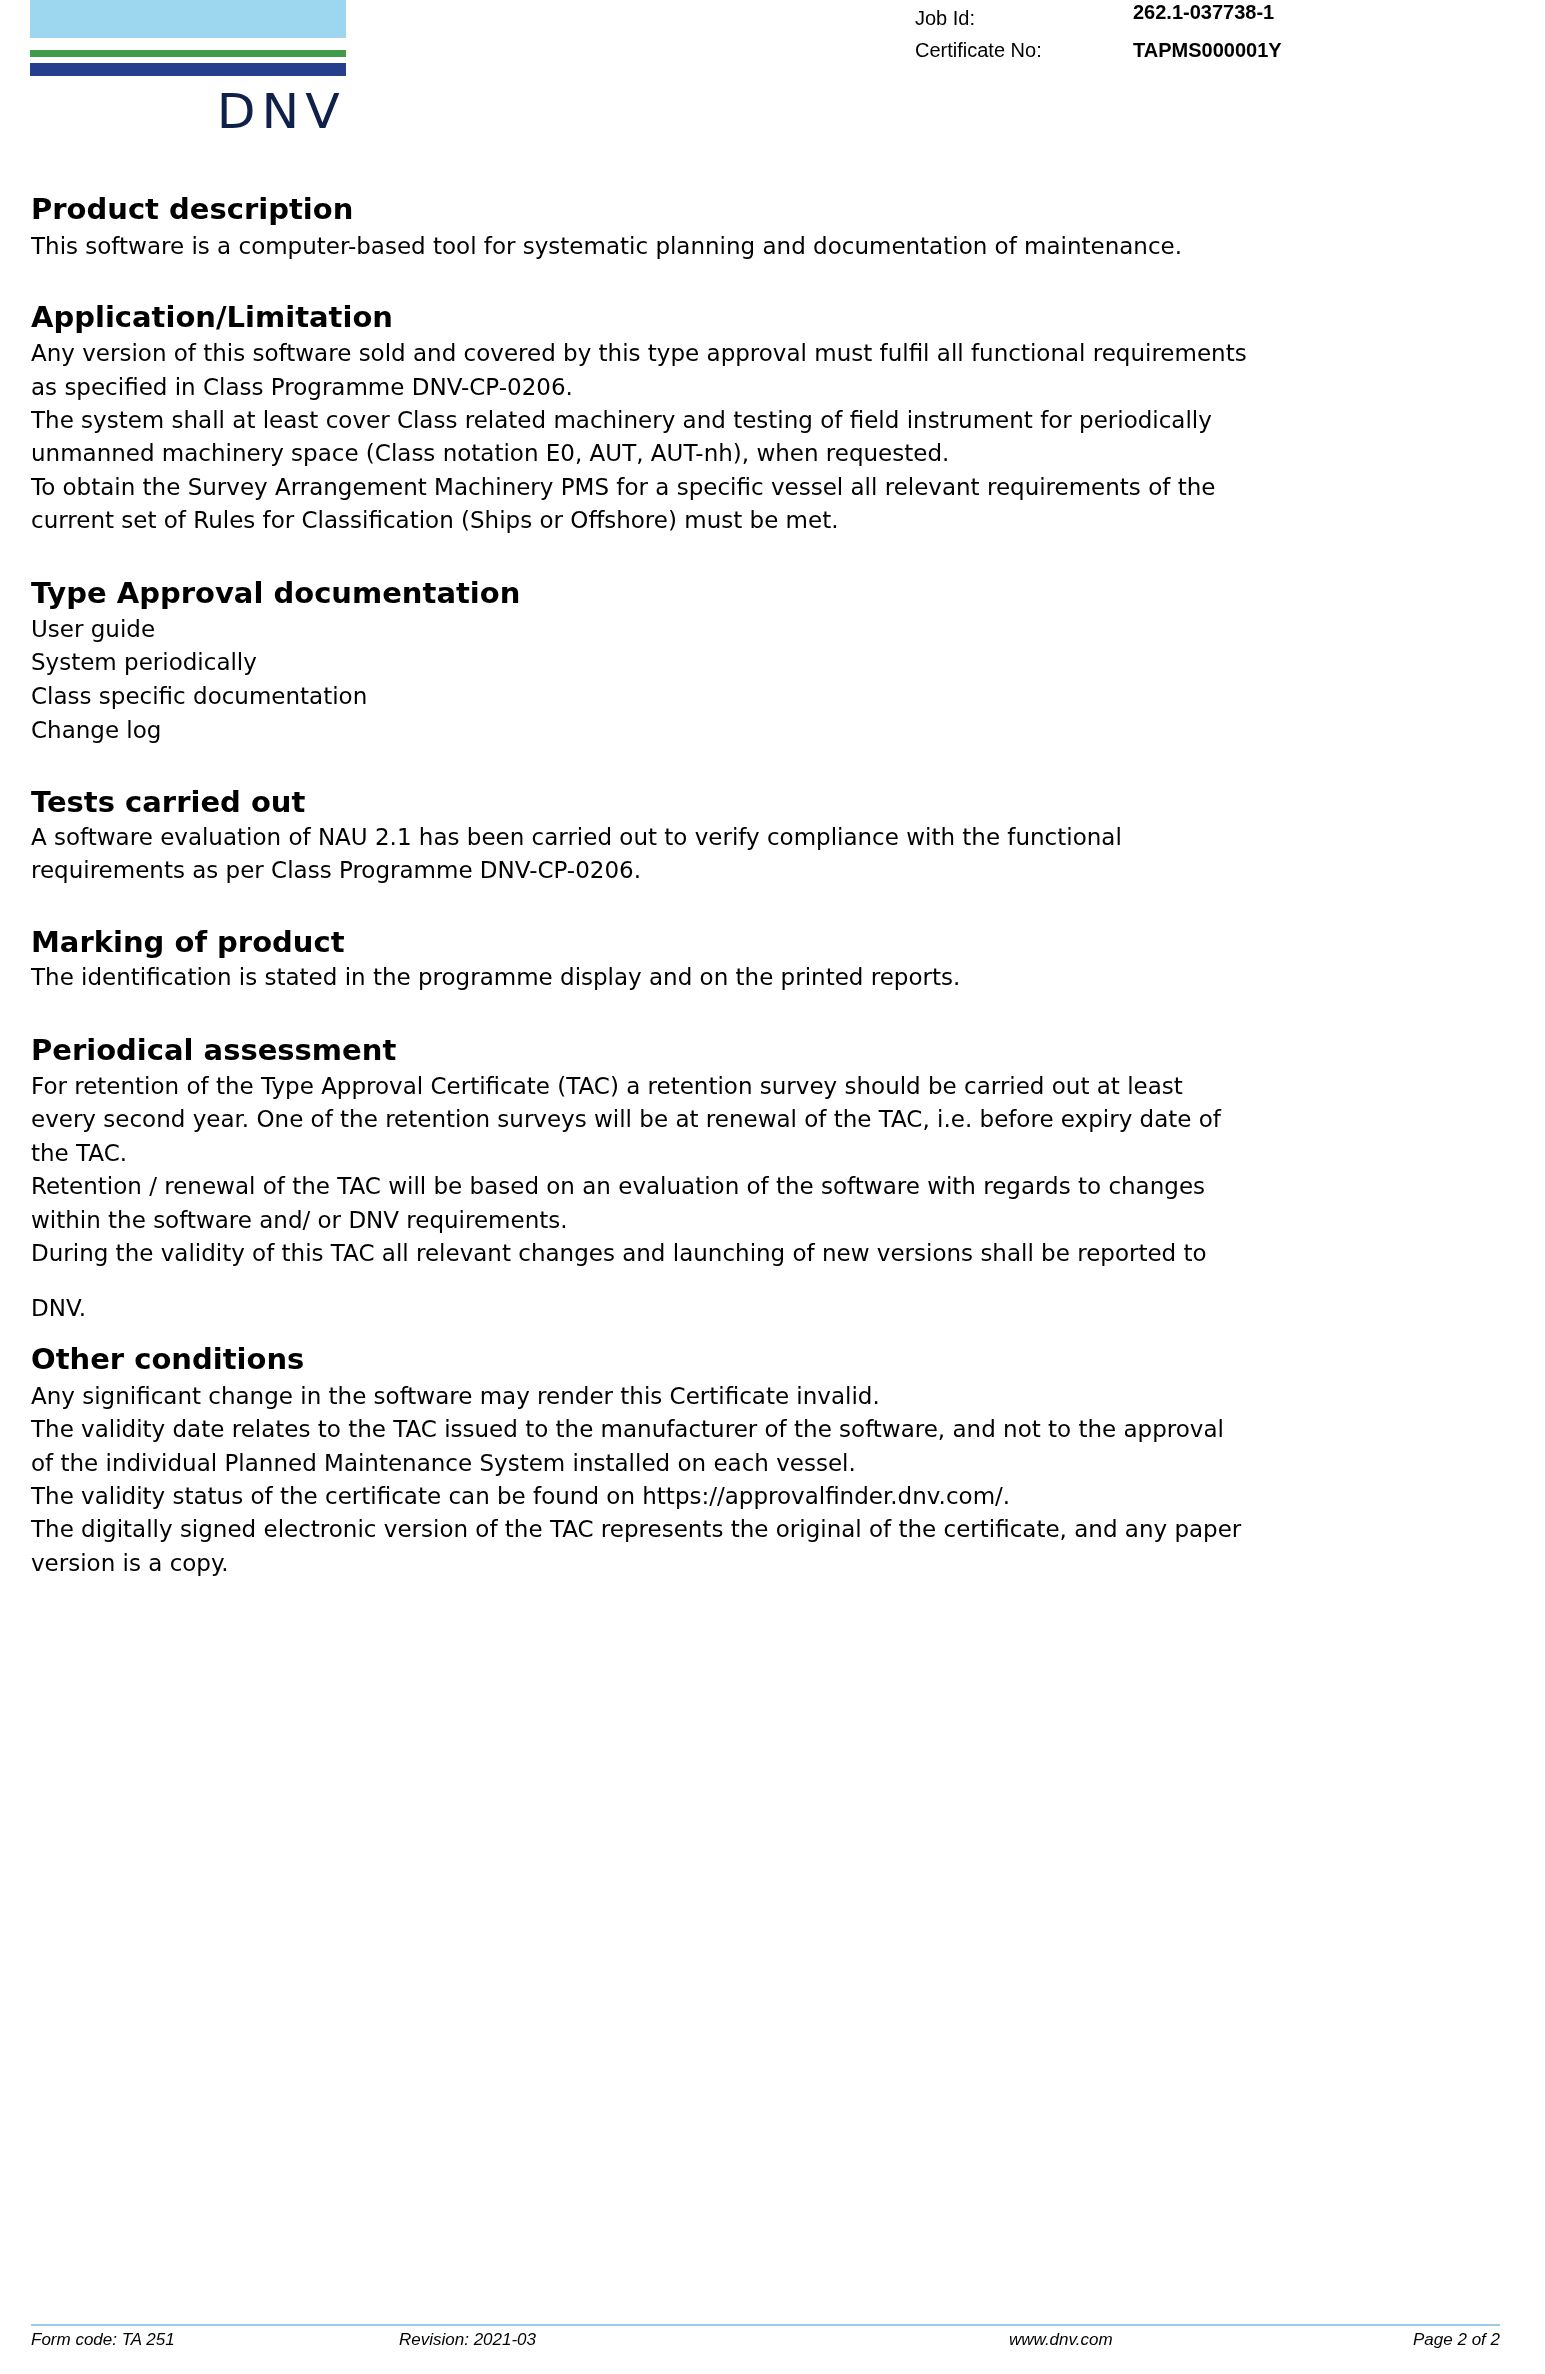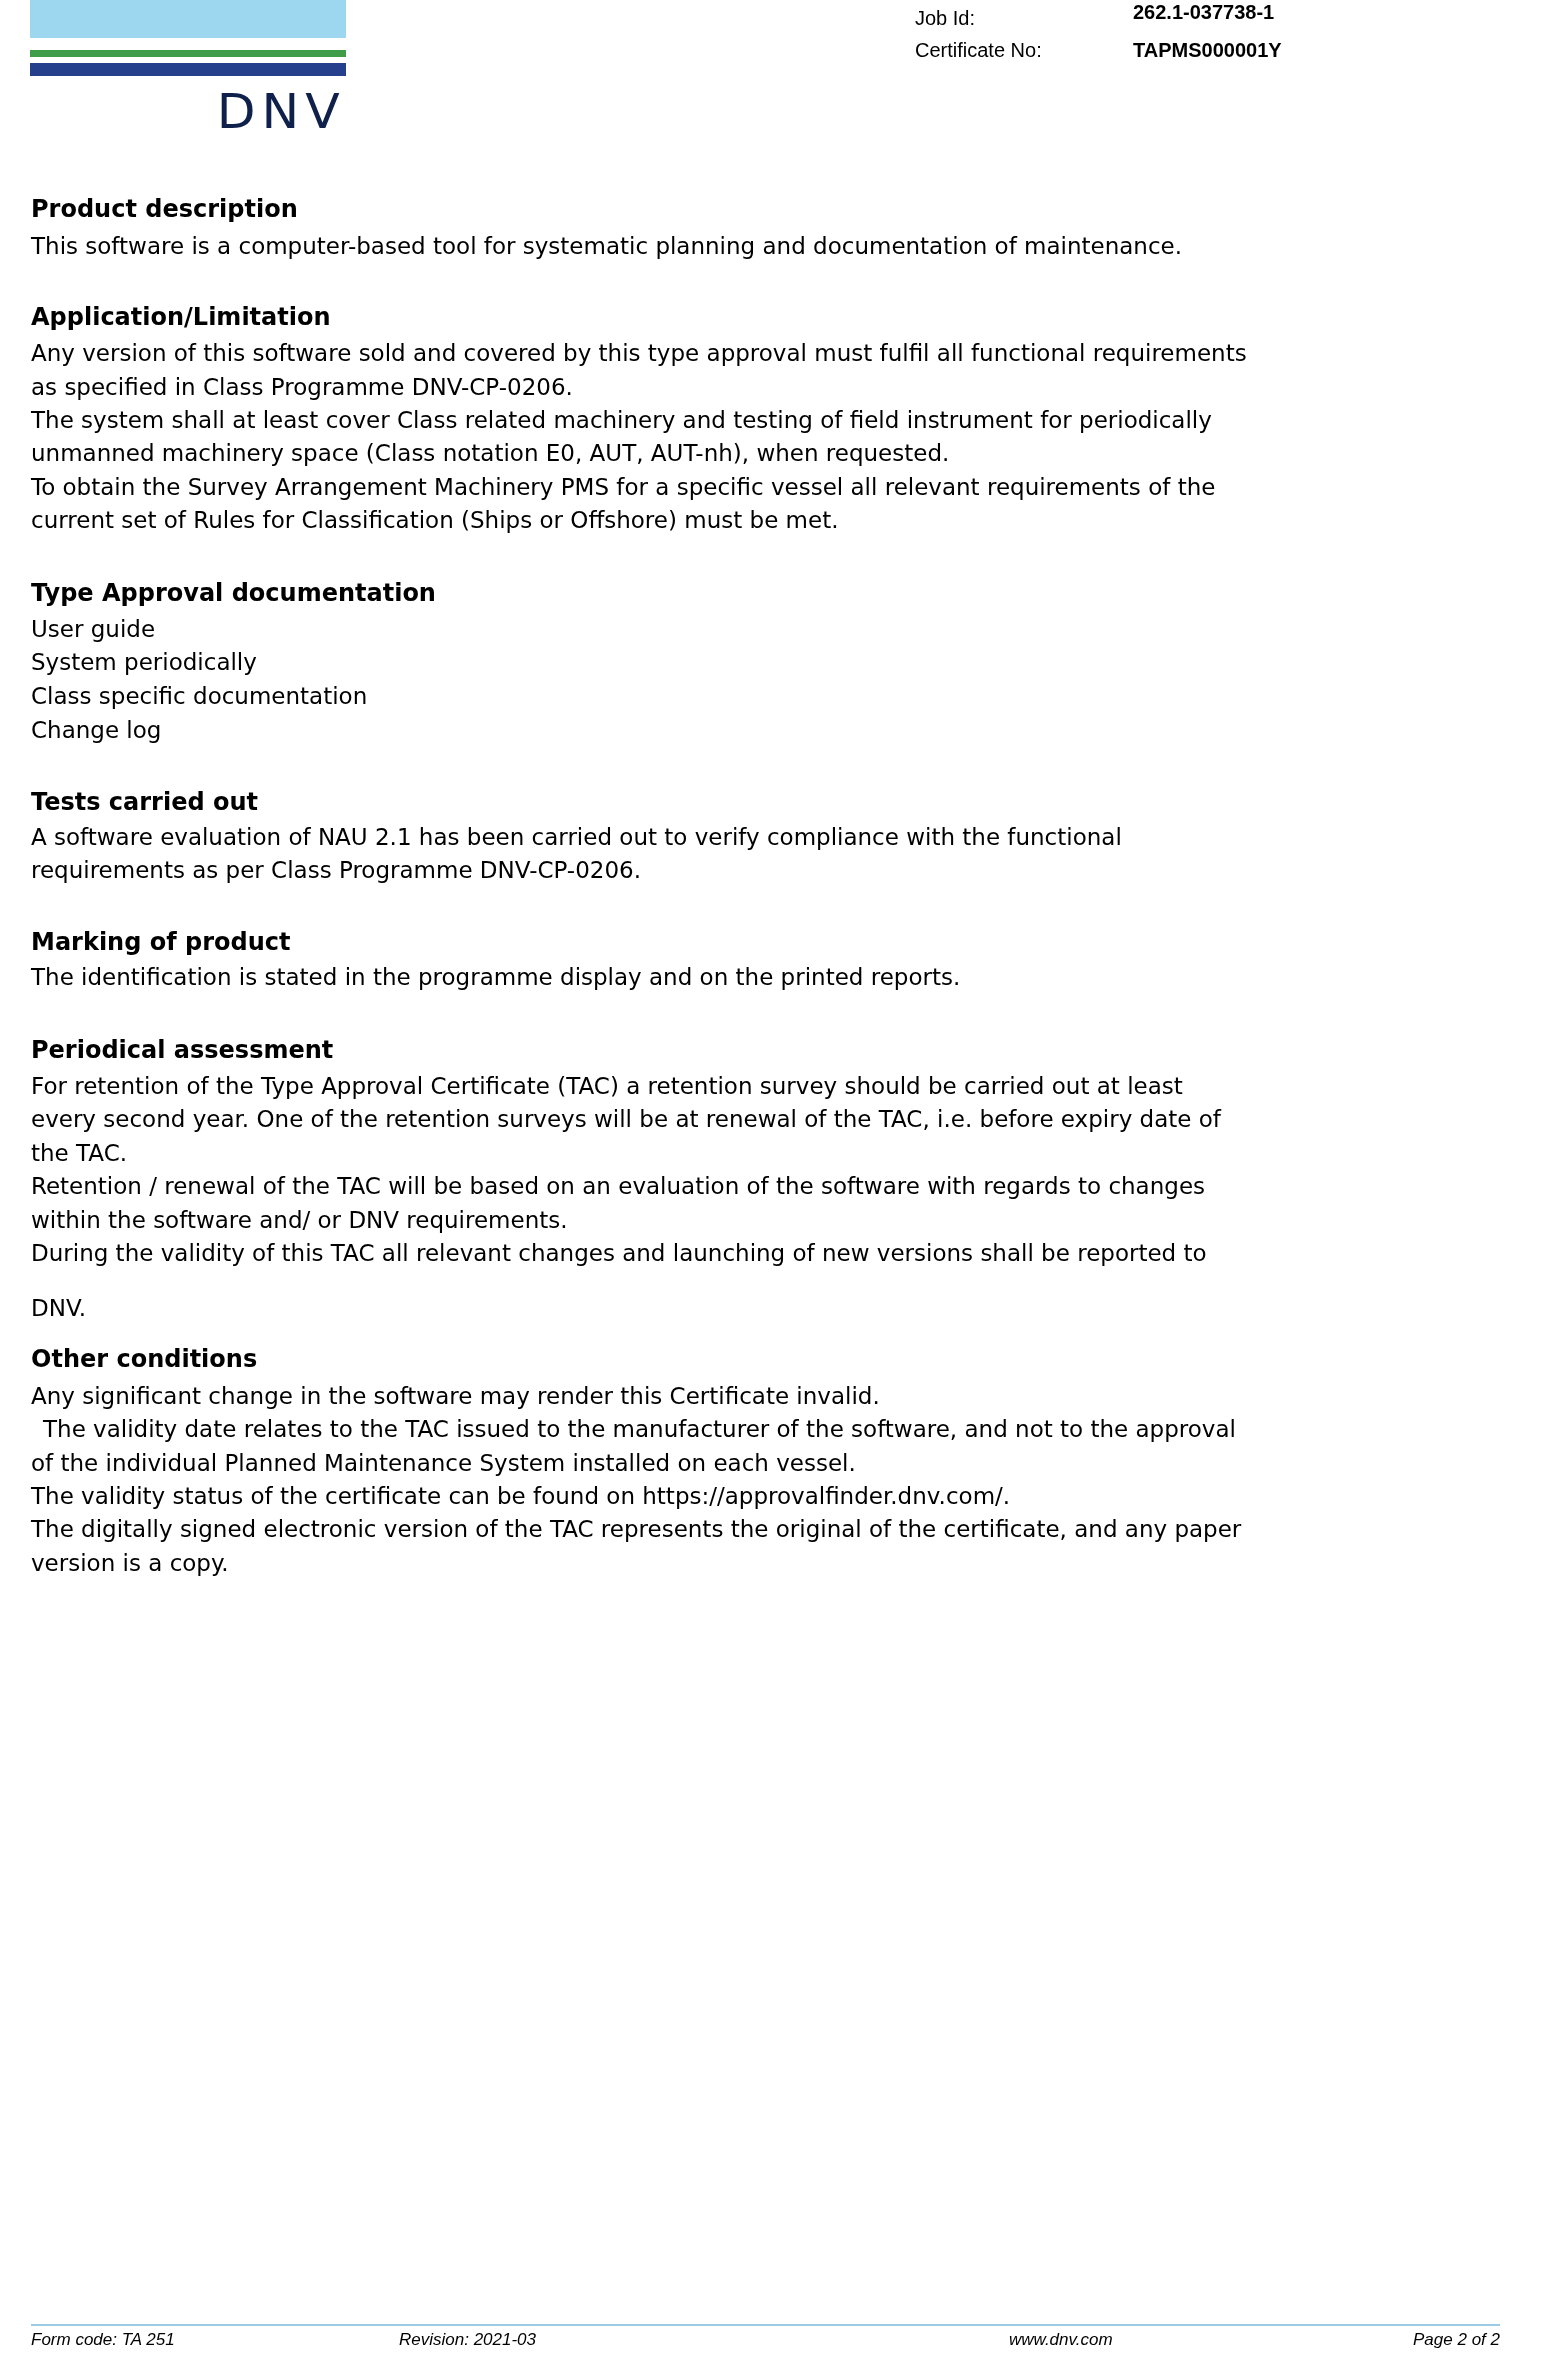--- a/index.html
+++ b/index.html
@@ -13,21 +13,21 @@
   .bar-dark  { position: absolute; left: 0; top: 63px; width: 316px; height: 13px; }
   .logo-word { position: absolute; right: 0; top: 87px; font-family: "DejaVu Sans", sans-serif;
                font-size: 48px; line-height: 48px; font-weight: normal; letter-spacing: 5.6px;
                transform: scaleX(1.05); transform-origin: right top; }
 
   
   .meta { font-family: "Liberation Sans", sans-serif; font-size: 20px; line-height: 24px; }
   .meta-val { font-weight: bold; }
 
   
-  .h { font-family: "DejaVu Sans", sans-serif; font-weight: bold; font-size: 24px; line-height: 30px; left: 31px; }
+  .h { font-family: "DejaVu Sans", sans-serif; font-weight: bold; font-size: 29px; line-height: 30px; left: 31px; }
   .p { font-family: "DejaVu Sans", sans-serif; font-size: 23px; line-height: 23px; left: 31px; }
 
   
   .footer-line { position: absolute; left: 31px; top: 2324px; width: 1469px; height: 1.9px; }
   .foot { font-family: "Liberation Sans", sans-serif; font-size: 17px; line-height: 18.6px; top: 2331px; font-style: italic; }
 </style>
 </head>
 <body>
 
 <div class="logo">
@@ -83,21 +83,21 @@
   <div class="abs p" style="top:1142px;">the TAC.</div>
   <div class="abs p" style="top:1175px;">Retention / renewal of the TAC will be based on an evaluation of the software with regards to changes</div>
   <div class="abs p" style="top:1209px;">within the software and/ or DNV requirements.</div>
   <div class="abs p" style="top:1242px;">During the validity of this TAC all relevant changes and launching of new versions shall be reported to</div>
   <div class="abs p" style="top:1297px;">DNV.</div>
 </div>
 
 <div>
   <div class="abs h" style="top:1344px;">Other conditions</div>
   <div class="abs p" style="top:1385px;">Any significant change in the software may render this Certificate invalid.</div>
-  <div class="abs p" style="top:1418px;margin-left:12px;">The validity date relates to the TAC issued to the manufacturer of the software, and not to the approval</div>
+  <div class="abs p" style="top:1418px;">The validity date relates to the TAC issued to the manufacturer of the software, and not to the approval</div>
   <div class="abs p" style="top:1452px;">of the individual Planned Maintenance System installed on each vessel.</div>
   <div class="abs p" style="top:1485px;">The validity status of the certificate can be found on https://approvalfinder.dnv.com/.</div>
   <div class="abs p" style="top:1518px;">The digitally signed electronic version of the TAC represents the original of the certificate, and any paper</div>
   <div class="abs p" style="top:1552px;">version is a copy.</div>
 </div>
 
 <div class="footer-line" style="background:#9ccbe6"></div>
 <div class="abs foot" style="left:31px;">Form code: TA 251</div>
 <div class="abs foot" style="left:399px;">Revision: 2021-03</div>
 <div class="abs foot" style="left:1009px;">www.dnv.com</div>

